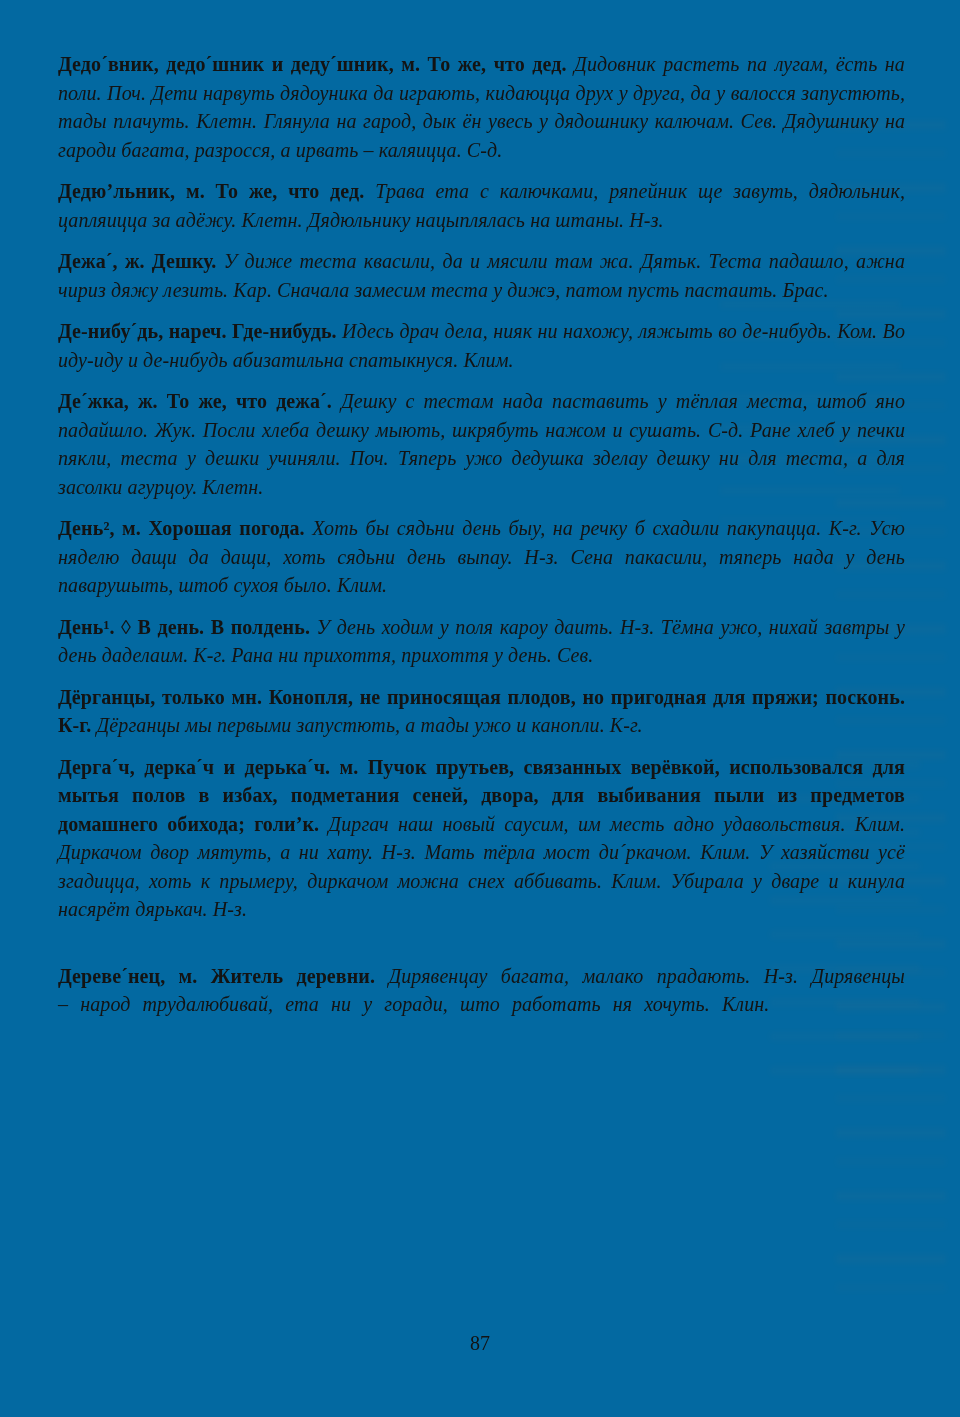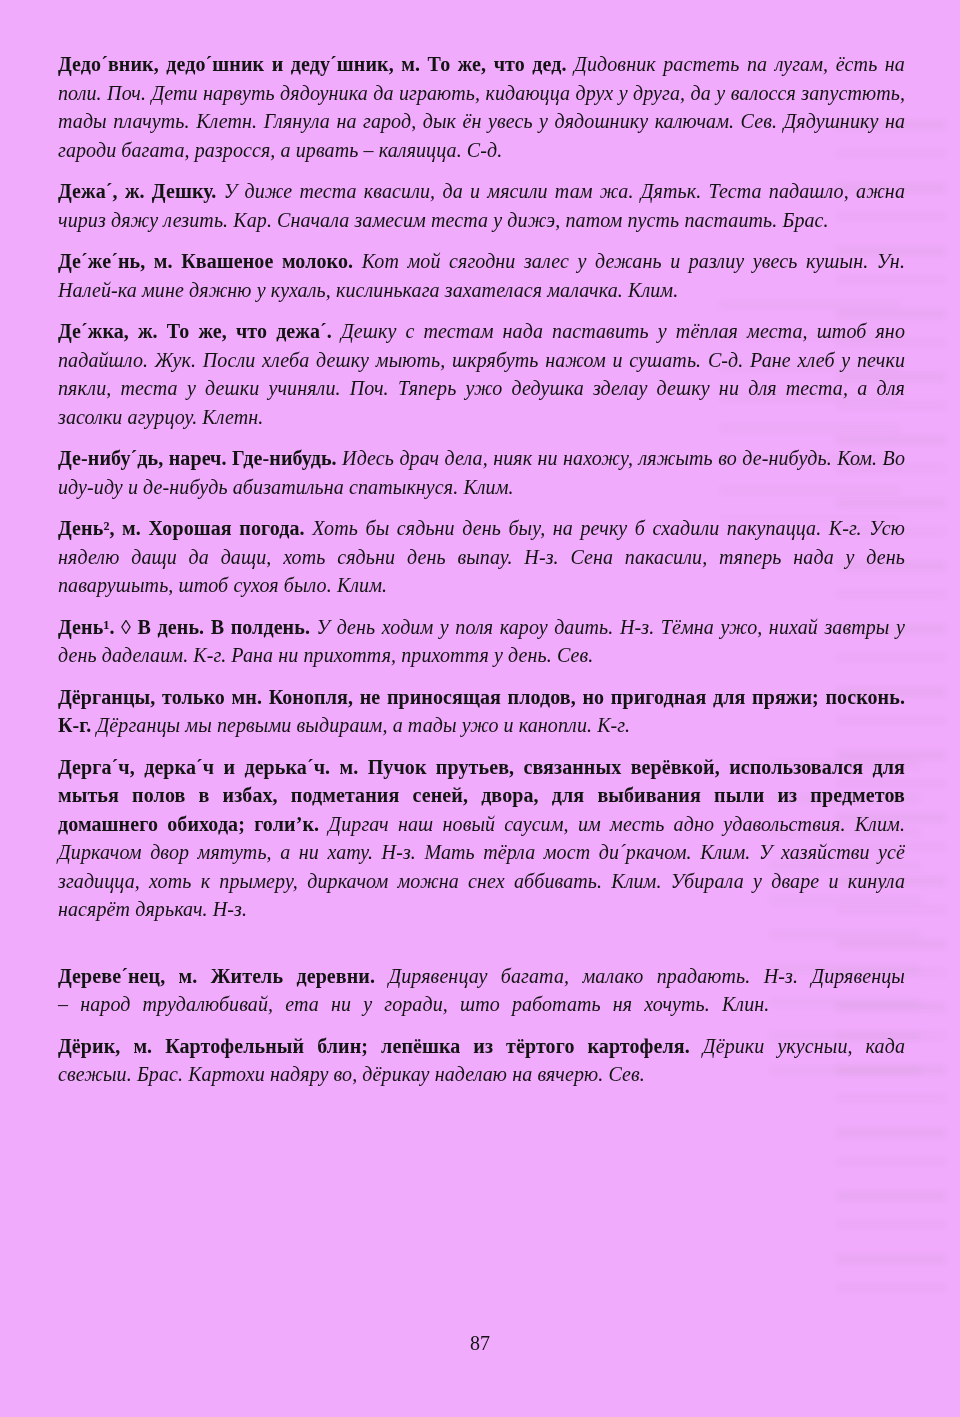--- a/index.html
+++ b/index.html
@@ -4,21 +4,21 @@
 <style>
   html, body {
     margin: 0;
     padding: 0;
     background: #ffffff;
   }
   .page {
     position: relative;
     width: 960px;
     height: 1417px;
-    background: #f0abfc;
+    background: #0369a1;
     overflow: hidden;
     font-family: "Liberation Serif", "DejaVu Serif", serif;
     color: #131313;
   }
   .text-block {
     position: absolute;
     left: 58px;
     top: 50px;
     width: 847px;
   }
@@ -103,71 +103,67 @@
   <div class="bleed bleed-patch-1"></div>
   <div class="bleed bleed-patch-2"></div>
 
   <div class="text-block">
 
     <p class="entry">
       <span class="head">Дедо´вник, дедо´шник и деду´шник, м. То же, что дед.</span>
       <span class="body">Дидовник растеть па лугам, ёсть на поли. Поч. Дети нарвуть дядоуника да играють, кидаюцца друх у друга, да у валосся запустють, тады плачуть. Клетн. Глянула на гарод, дык ён увесь у дядошнику калючам. Сев. Дядушнику на гароди багата, разросся, а ирвать – каляицца. С-д.</span>
     </p>
 
+    <p class="entry">
+      <span class="head">Дедю’льник, м. То же, что дед.</span>
+      <span class="body">Трава ета с калючками, ряпейник ще завуть, дядюльник, цапляицца за адёжу. Клетн. Дядюльнику нацыплялась на штаны. Н-з.</span>
+    </p>
 
     <p class="entry">
       <span class="head">Дежа´, ж. Дешку.</span>
       <span class="body">У диже теста квасили, да и мясили там жа. Дятьк. Теста падашло, ажна чириз дяжу лезить. Кар. Сначала замесим теста у дижэ, патом пусть пастаить. Брас.</span>
     </p>
 
+
     <p class="entry">
-      <span class="head">Де´же´нь, м. Квашеное молоко.</span>
-      <span class="body">Кот мой сягодни залес у дежань и разлиу увесь кушын. Ун. Налей-ка мине дяжню у кухаль, кислинькага захателася малачка. Клим.</span>
+      <span class="head">Де-нибу´дь, нареч. Где-нибудь.</span>
+      <span class="body">Идесь драч дела, нияк ни нахожу, ляжыть во де-нибудь. Ком. Во иду-иду и де-нибудь абизатильна спатыкнуся. Клим.</span>
     </p>
 
     <p class="entry">
       <span class="head">Де´жка, ж. То же, что дежа´.</span>
       <span class="body">Дешку с тестам нада паставить у тёплая места, штоб яно падайшло. Жук. Посли хлеба дешку мыють, шкрябуть нажом и сушать. С-д. Ране хлеб у печки пякли, теста у дешки учиняли. Поч. Тяперь ужо дедушка зделау дешку ни для теста, а для засолки агурцоу. Клетн.</span>
-    </p>
-
-    <p class="entry">
-      <span class="head">Де-нибу´дь, нареч. Где-нибудь.</span>
-      <span class="body">Идесь драч дела, нияк ни нахожу, ляжыть во де-нибудь. Ком. Во иду-иду и де-нибудь абизатильна спатыкнуся. Клим.</span>
     </p>
 
 
     <p class="entry">
       <span class="head">День², м. Хорошая погода.</span>
       <span class="body">Хоть бы сядьни день быу, на речку б схадили пакупацца. К-г. Усю няделю дащи да дащи, хоть сядьни день выпау. Н-з. Сена пакасили, тяперь нада у день паварушыть, штоб сухоя было. Клим.</span>
     </p>
 
     <p class="entry">
       <span class="head">День¹. ◊ В день. В полдень.</span>
       <span class="body">У день ходим у поля кароу даить. Н-з. Тёмна ужо, нихай завтры у день даделаим. К-г. Рана ни прихоття, прихоття у день. Сев.</span>
     </p>
 
     <p class="entry">
       <span class="head">Дёрганцы, только мн. Конопля, не приносящая плодов, но пригодная для пряжи; посконь. К-г.</span>
-      <span class="body">Дёрганцы мы первыми выдираим, а тады ужо и канопли. К-г.</span>
+      <span class="body">Дёрганцы мы первыми запустють, а тады ужо и канопли. К-г.</span>
     </p>
 
     <p class="entry">
       <span class="head">Дерга´ч, дерка´ч и дерька´ч. м. Пучок прутьев, связанных верёвкой, использовался для мытья полов в избах, подметания сеней, двора, для выбивания пыли из предметов домашнего обихода; голи’к.</span>
       <span class="body">Диргач наш новый саусим, им месть адно удавольствия. Клим. Диркачом двор мятуть, а ни хату. Н-з. Мать тёрла мост ди´ркачом. Клим. У хазяйстви усё згадицца, хоть к прымеру, диркачом можна снех аббивать. Клим. Убирала у дваре и кинула насярёт дярькач. Н-з.</span>
     </p>
 
     <p class="entry wide-spacing">
       <span class="head">Дереве´нец, м. Житель деревни.</span>
       <span class="body">Дирявенцау багата, малако прадають. Н-з. Дирявенцы – народ трудалюбивай, ета ни у горади, што работать ня хочуть. Клин.</span>
     </p>
 
 
 
-    <p class="entry">
-      <span class="head">Дёрик, м. Картофельный блин; лепёшка из тёртого картофеля.</span>
-      <span class="body">Дёрики укусныи, када свежыи. Брас. Картохи надяру во, дёрикау наделаю на вячерю. Сев.</span>
-    </p>
 
   </div>
 
   <div class="page-number">87</div>
 
 </div>
 
 </body></html>

